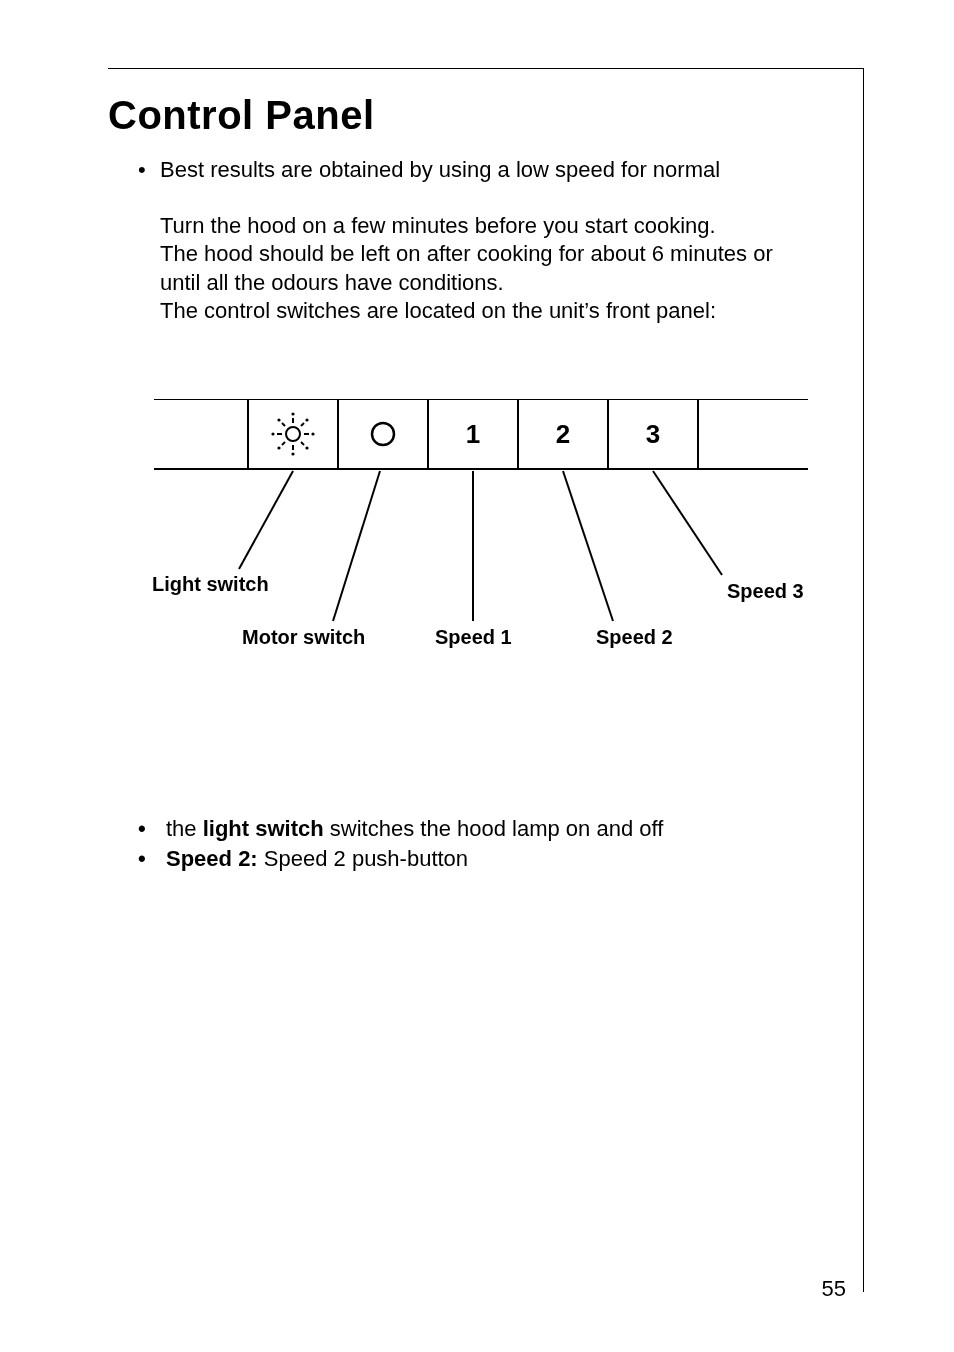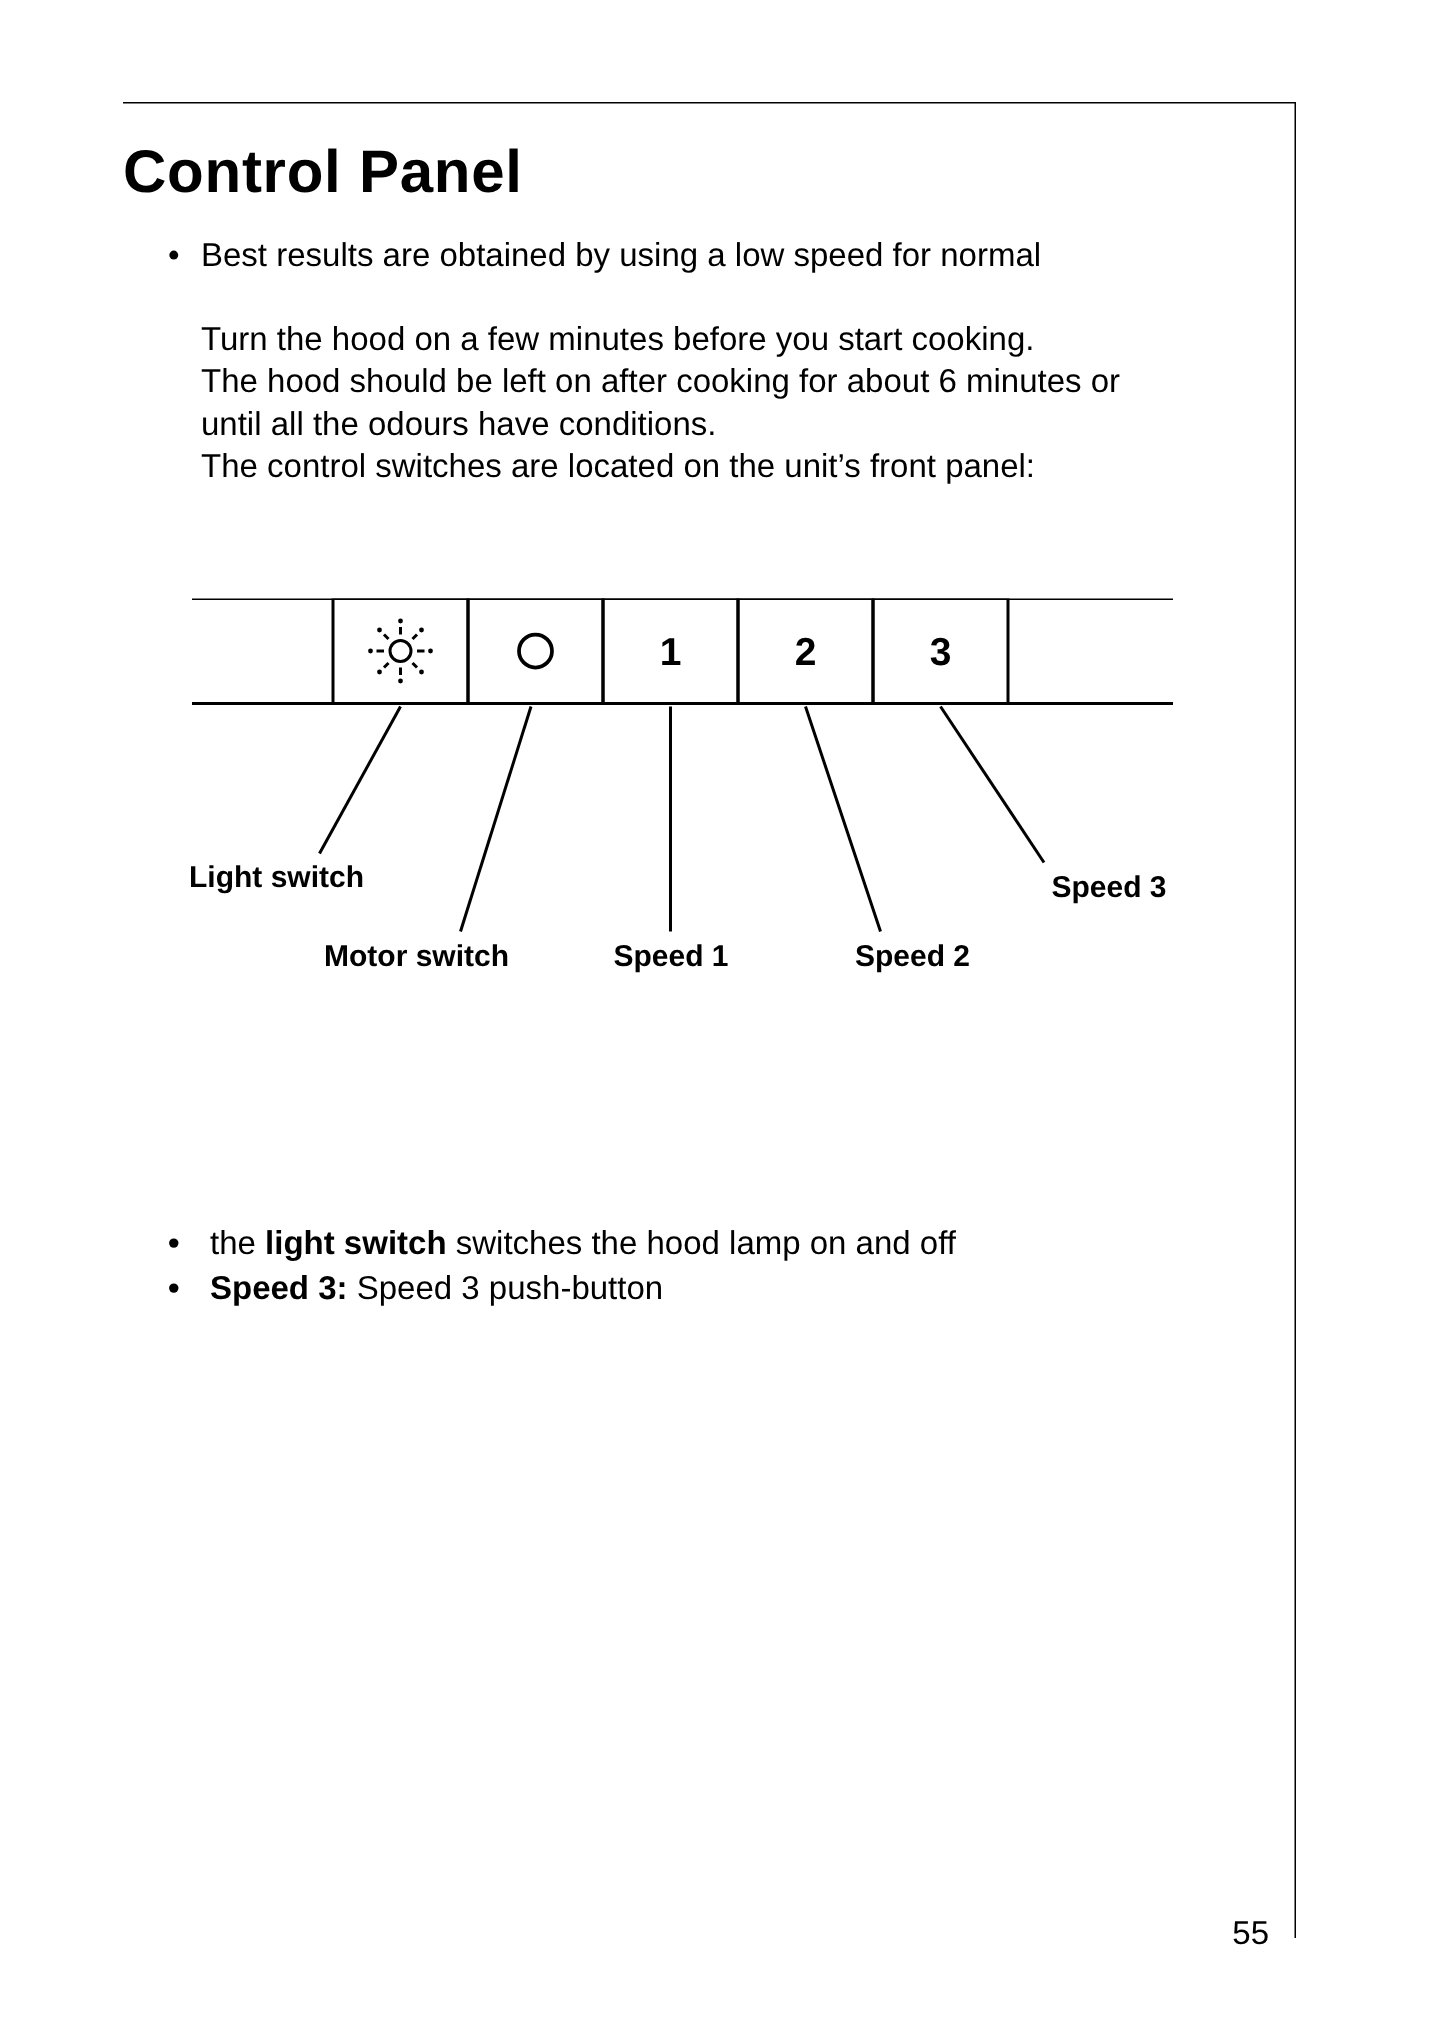--- a/index.html
+++ b/index.html
@@ -7,21 +7,21 @@
     padding: 0;
     background: #fff;
     font-family: Arial, Helvetica, sans-serif;
     color: #000;
   }
   .page {
     width: 954px;
     height: 1352px;
     box-sizing: border-box;
     position: relative;
-    padding: 68px 90px 0 82px;
+    padding: 68px 90px 0 108px;
   }
   .hline {
     border: none;
     border-top: 1.5px solid #000;
     margin: 0;
   }
   h1.title {
     font-size: 40px;
     font-weight: bold;
     margin: 24px 0 18px 0;
@@ -175,18 +175,18 @@
       <text x="488" y="245" class="panel-label">Speed 2</text>
       <text x="619" y="199" class="panel-label">Speed 3</text>
     </svg>
   </div>
 
   <div class="lower-list">
     <div class="row">
       <span>the </span><b>light switch</b><span> switches the hood lamp on and off</span>
     </div>
     <div class="row">
-      <b>Speed 3:</b><span> Speed 3 push-button</span>
+      <b>Speed 2:</b><span> Speed 2 push-button</span>
     </div>
   </div>
 
   <div class="pagenum">55</div>
 </div>
 
 </body></html>

